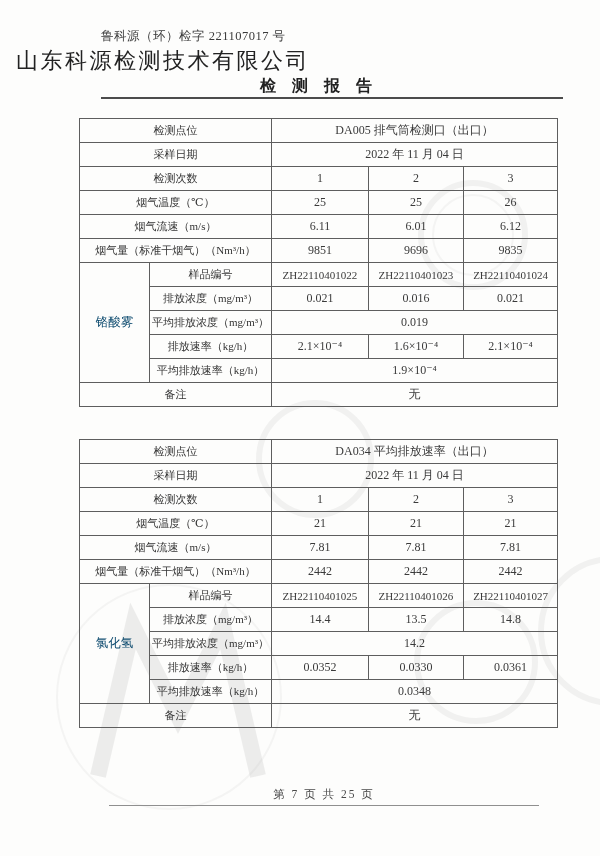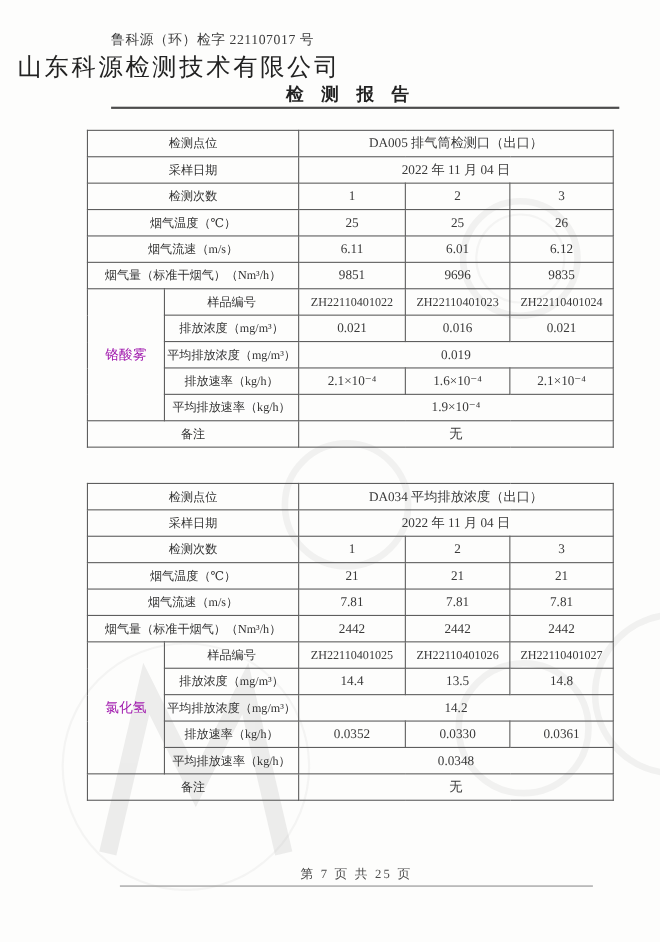--- a/index.html
+++ b/index.html
@@ -48,21 +48,21 @@
   #table2 { top:439px; }
   .rpt td {
     border:1px solid #5e5e5e;
     height:24px;
     text-align:center; vertical-align:middle;
     font-size:12px; color:#3a3a3a;
     padding:0 2px;
     overflow:hidden; white-space:nowrap;
   }
   .rpt .lbl { font-size:11px; color:#333; }
-  .rpt .grp { font-size:12.5px; color:#a21caf; }
+  .rpt .grp { font-size:12.5px; color:#0c4a6e; }
   .rpt .sm  { font-size:11px; }
   .c-group { width:70px; } .c-label { width:122px; }
   .c-d1 { width:97px; } .c-d2 { width:95px; } .c-d3 { width:94px; }
 
   
   .footer {
     position:absolute; top:787px; left:93px; width:430px;
     text-align:center; font-size:11.5px; color:#4a4a4a;
     letter-spacing:2px;
     padding-bottom:3px;
@@ -178,21 +178,21 @@
     <colgroup>
         <col class="c-group">
         <col class="c-label">
         <col class="c-d1">
         <col class="c-d2">
         <col class="c-d3">
       </colgroup>
     <tbody>
         <tr>
       <td colspan="2" class="lbl">检测点位</td>
-      <td colspan="3">DA034 平均排放浓度（出口）</td>
+      <td colspan="3">DA034 平均排放速率（出口）</td>
     </tr>
     <tr>
       <td colspan="2" class="lbl">采样日期</td>
       <td colspan="3">2022 年 11 月 04 日</td>
     </tr>
     <tr>
       <td colspan="2" class="lbl">检测次数</td>
       <td>1</td>
       <td>2</td>
       <td>3</td>

